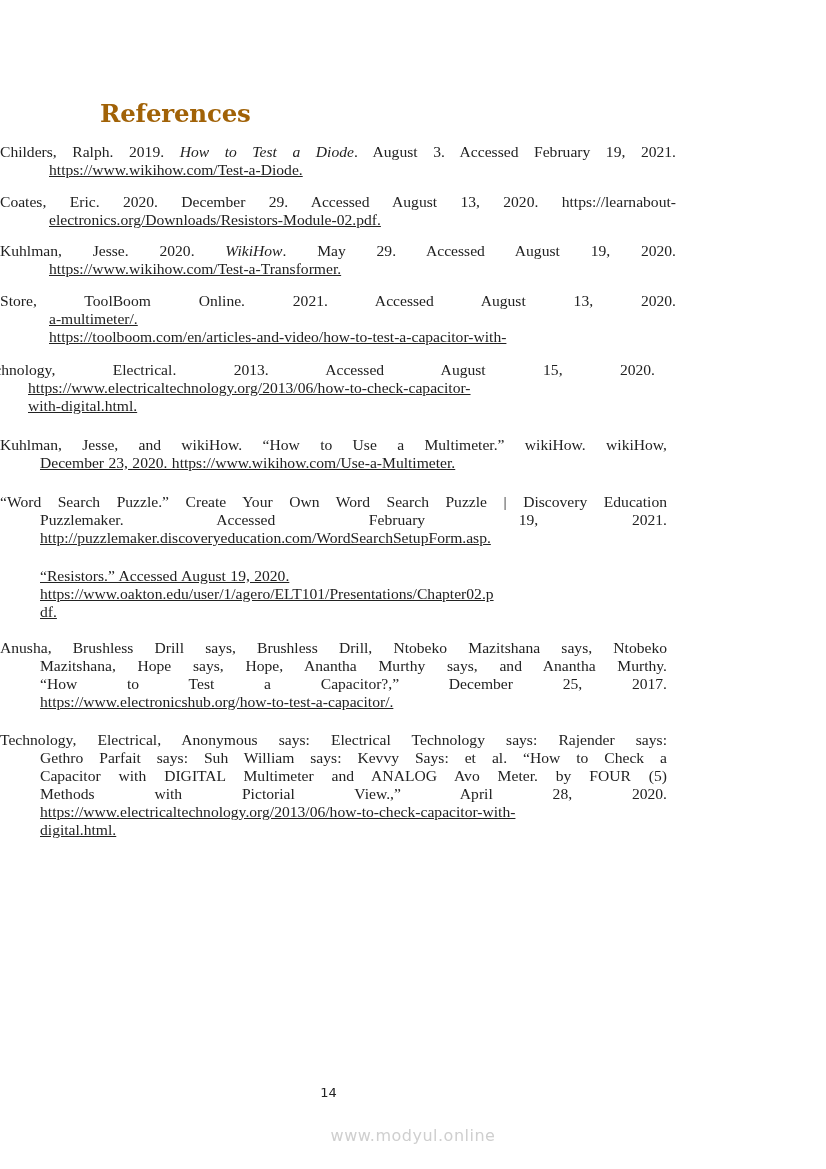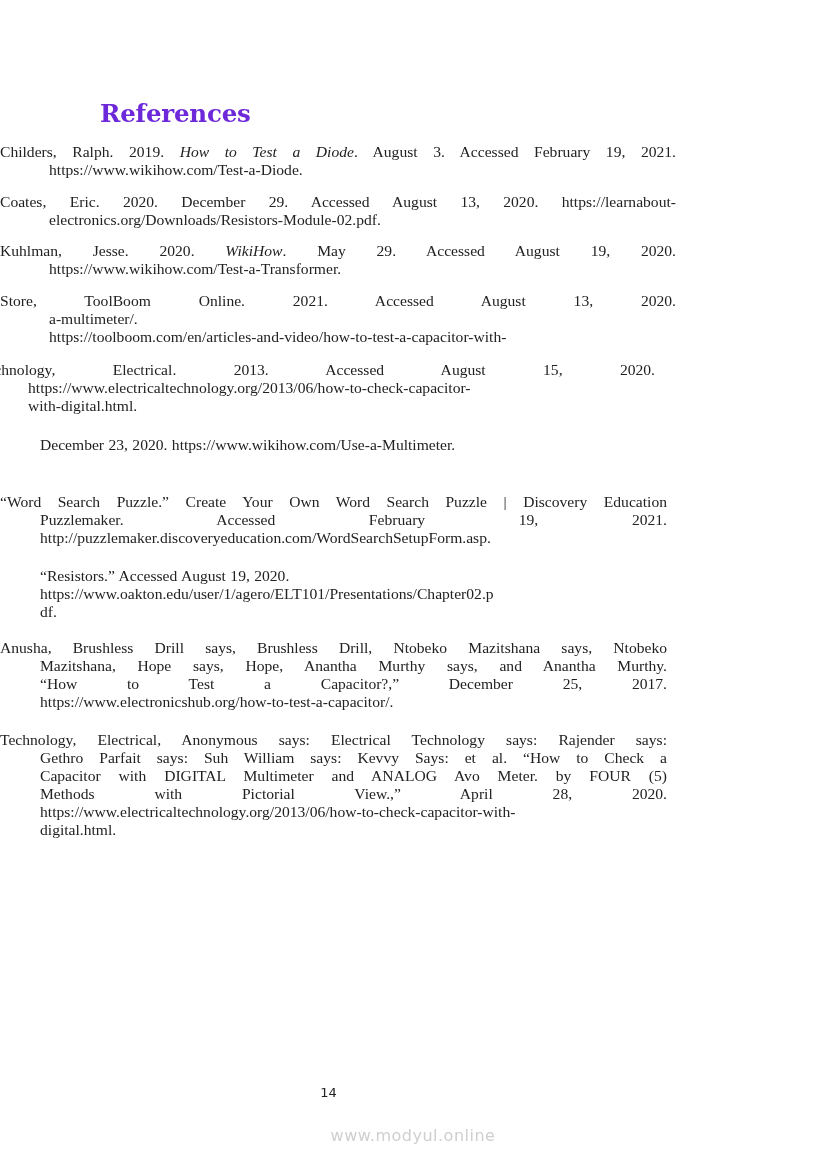--- a/index.html
+++ b/index.html
@@ -1,40 +1,40 @@
 <!DOCTYPE html>
 <html><head>
 <meta charset="utf-8">
 <style>
   html, body { margin: 0; padding: 0; background: #ffffff; }
   body { width: 826px; height: 1169px; position: relative; overflow: hidden; }
   .page { position: absolute; left: 0; top: 0; width: 826px; height: 1169px; background: #fff; }
   h1 {
     position: absolute; left: 100px; top: 99px; margin: 0;
     font-family: "DejaVu Serif", serif; font-weight: bold; font-size: 24.5px;
-    color: #6d28d9; letter-spacing: -0.2px; text-align: right;
+    color: #a16207; letter-spacing: -0.2px; text-align: right;
   }
   .ref {
     font-family: "Liberation Serif", serif; font-size: 15.6px; line-height: 18px;
     color: #222; text-align: justify; padding-left: 49px; text-indent: -49px;
     margin: 0; position: absolute; left: 0; width: 627px; word-spacing: 0.5px;
   }
   .ref.narrow { padding-left: 40px; text-indent: -40px; }
   .ref i { font-style: italic; }
   .page-num {
     position: absolute; left: 0; width: 657px; top: 1085px; text-align: center;
     font-family: "DejaVu Sans", sans-serif; font-size: 13px; color: #222;
   }
   .watermark {
     position: absolute; left: 0; width: 826px; top: 1126px; text-align: center;
     font-family: "DejaVu Sans", sans-serif; font-size: 16px; color: #cfcfcf; letter-spacing: 0.5px;
   }
   .just-line { display: block; text-align: justify; text-align-last: justify; text-indent: 0; }
   .first-line { display: block; text-align: justify; text-align-last: justify; }
-  .plain-line { display: block; text-indent: 0; }
+  .plain-line { display: block; text-indent: 0; text-decoration: underline; }
 </style>
 </head>
 <body>
 
 <div class="page">
   <h1>References</h1>
 
   <div class="ref" style="top:143px;">
     <span class="first-line"><span>Childers, Ralph. 2019. </span><i>How to Test a Diode</i><span>. August 3. Accessed February 19, 2021.</span></span>
     <span class="plain-line">https://www.wikihow.com/Test-a-Diode.</span>
@@ -56,20 +56,21 @@
     <span class="plain-line">https://toolboom.com/en/articles-and-video/how-to-test-a-capacitor-with-</span>
   </div>
 
   <div class="ref" style="top:361px;padding-left:28px;">
     <span class="first-line">Technology, Electrical. 2013. Accessed August 15, 2020.</span>
     <span class="plain-line">https://www.electricaltechnology.org/2013/06/how-to-check-capacitor-</span>
     <span class="plain-line">with-digital.html.</span>
   </div>
 
   <div class="ref narrow" style="top:436px;">
+    <span class="first-line">Kuhlman, Jesse, and wikiHow. “How to Use a Multimeter.” wikiHow. wikiHow,</span>
     <span class="plain-line">December 23, 2020. https://www.wikihow.com/Use-a-Multimeter.</span>
   </div>
 
   <div class="ref narrow" style="top:493px;">
     <span class="first-line">“Word Search Puzzle.” Create Your Own Word Search Puzzle | Discovery Education</span>
     <span class="just-line">Puzzlemaker. Accessed February 19, 2021.</span>
     <span class="plain-line">http://puzzlemaker.discoveryeducation.com/WordSearchSetupForm.asp.</span>
   </div>
 
   <div class="ref narrow" style="top:567px;">

